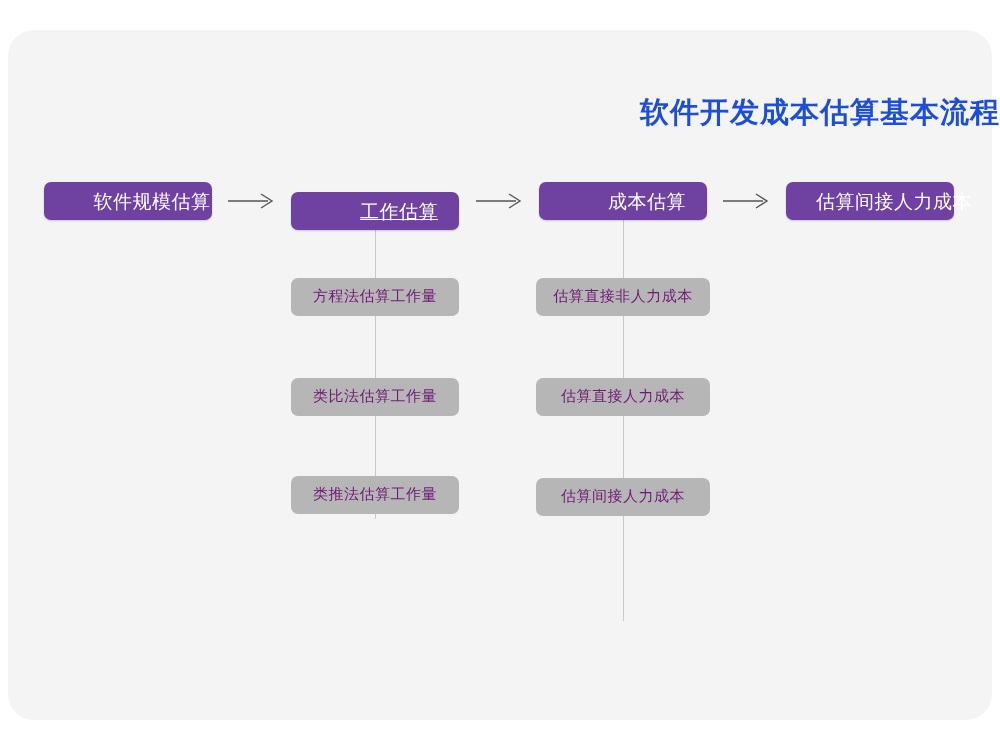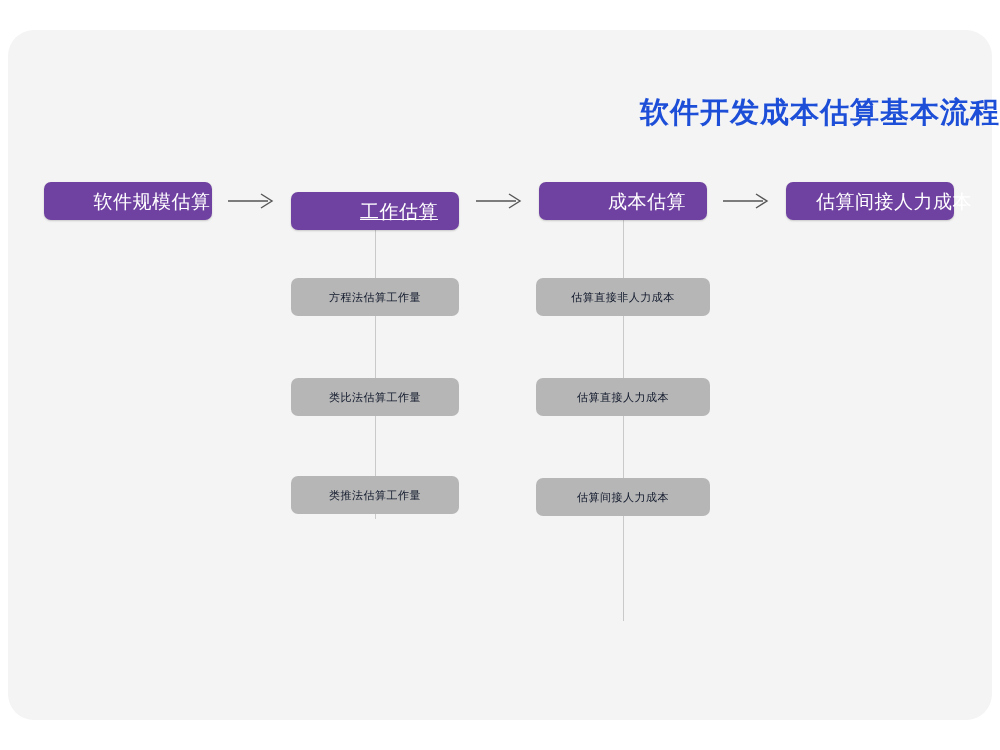--- a/index.html
+++ b/index.html
@@ -64,22 +64,23 @@
 
   .node.primary {
     background: #6f41a0;
     box-shadow: 0 1px 2px rgba(0,0,0,0.18);
     font-size: 19px;
     padding-left: 48px;
   }
 
   .node.secondary {
     background: #b6b6b6;
-    font-size: 11px;
-    color: #0f172a;
+    font-size: 15px;
+    color: #701a75;
+    font-family: Liberation Mono, monospace;
   }
 
   
   .arrow {
     position: absolute;
     height: 20px;
     display: block;
   }
 
   

